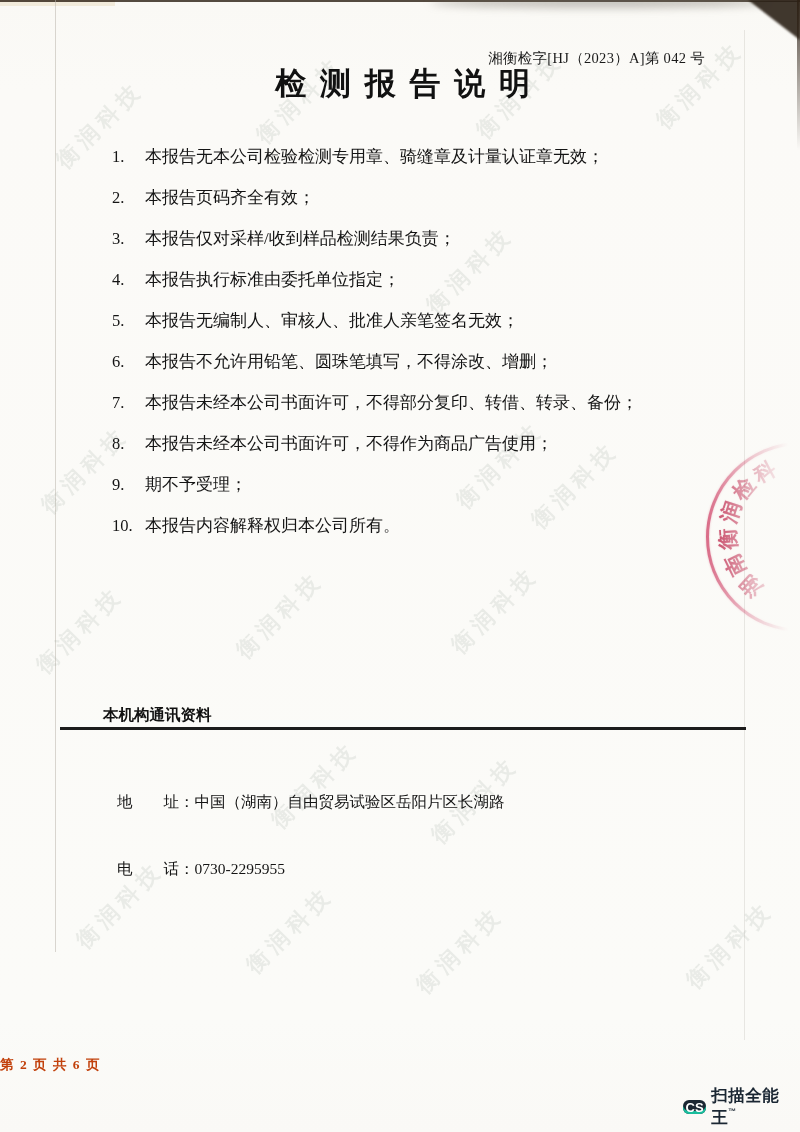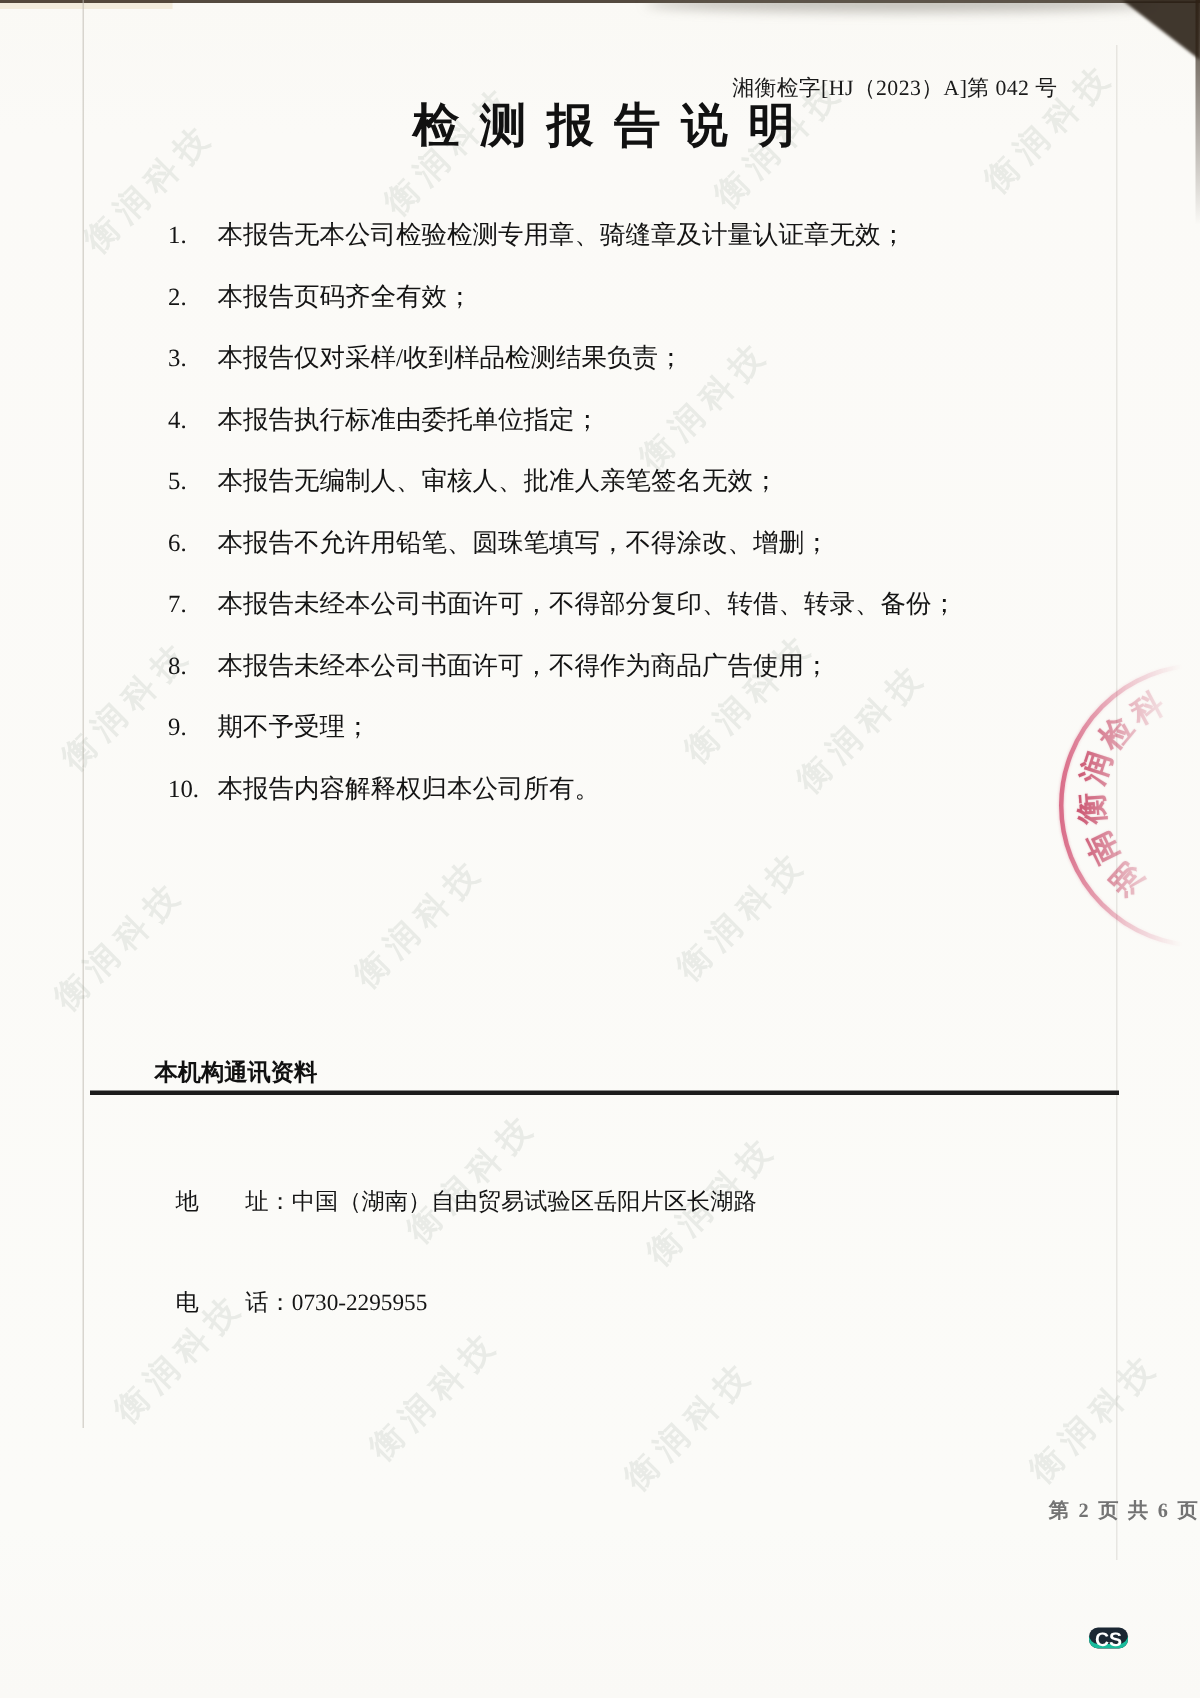--- a/index.html
+++ b/index.html
@@ -38,22 +38,22 @@
   .stamp-ring{position:absolute;left:706px;top:442px;width:184px;height:184px;border-radius:50%;
     border:3.5px solid rgba(199,33,76,.68);box-shadow:0 0 2px rgba(199,33,76,.35), inset 0 0 2px rgba(199,33,76,.3);}
   .stamp-char{position:absolute;font-size:21px;font-weight:bold;color:rgba(186,24,64,.82);
     text-shadow:0 0 1px rgba(186,24,64,.5);}
   
   .contact-heading{position:absolute;left:103px;top:705px;font-size:15.5px;font-weight:bold;color:#111;}
   .contact-rule{position:absolute;left:60px;top:727px;width:686px;height:3px;background:#1c1c1c;}
   .contact-rows{position:absolute;left:117px;top:747px;font-size:15.5px;line-height:23.5px;color:#141414;}
   .contact-row .lbl{display:inline-block;margin-top:43px;}
   
-  .page-info{position:absolute;top:998px;left:0;width:100%;text-align:right;
-    font-size:13.5px;font-weight:bold;letter-spacing:1.5px;color:#737373;}
+  .page-info{position:absolute;top:1056px;left:0;width:100%;text-align:left;
+    font-size:13.5px;font-weight:bold;letter-spacing:1.5px;color:#c2410c;}
   
   .brand{position:absolute;left:683px;top:1085px;width:112px;}
   .brand-row{display:flex;align-items:center;justify-content:center;}
   .brand-icon{width:26px;height:14px;border-radius:6px;background:#1b2733;color:#fff;
     display:flex;align-items:center;justify-content:center;
     font-family:"Liberation Sans","DejaVu Sans",sans-serif;font-weight:bold;font-size:13px;
     box-shadow:inset 0 -3px 0 0 #19bc9c;text-align:center;}
   .brand-name{margin-left:5px;font-family:"Liberation Sans","DejaVu Sans",sans-serif;
     font-weight:bold;font-size:16.5px;color:#1b2733;letter-spacing:.5px;}
   .brand-tm{font-size:8px;vertical-align:top;color:#1b2733;}
@@ -174,15 +174,16 @@
   <div class="contact-row">
     <span class="lbl">电　　话：</span><span>0730-2295955</span>
   </div>
 </div>
 
 <div class="page-info">第 2 页 共 6 页</div>
 
 <div class="brand">
   <div class="brand-row">
     <div class="brand-icon">CS</div>
+    <div class="brand-name"><span>扫描全能王</span><span class="brand-tm">™</span></div>
   </div>
 
 </div>
 
 </body></html>

